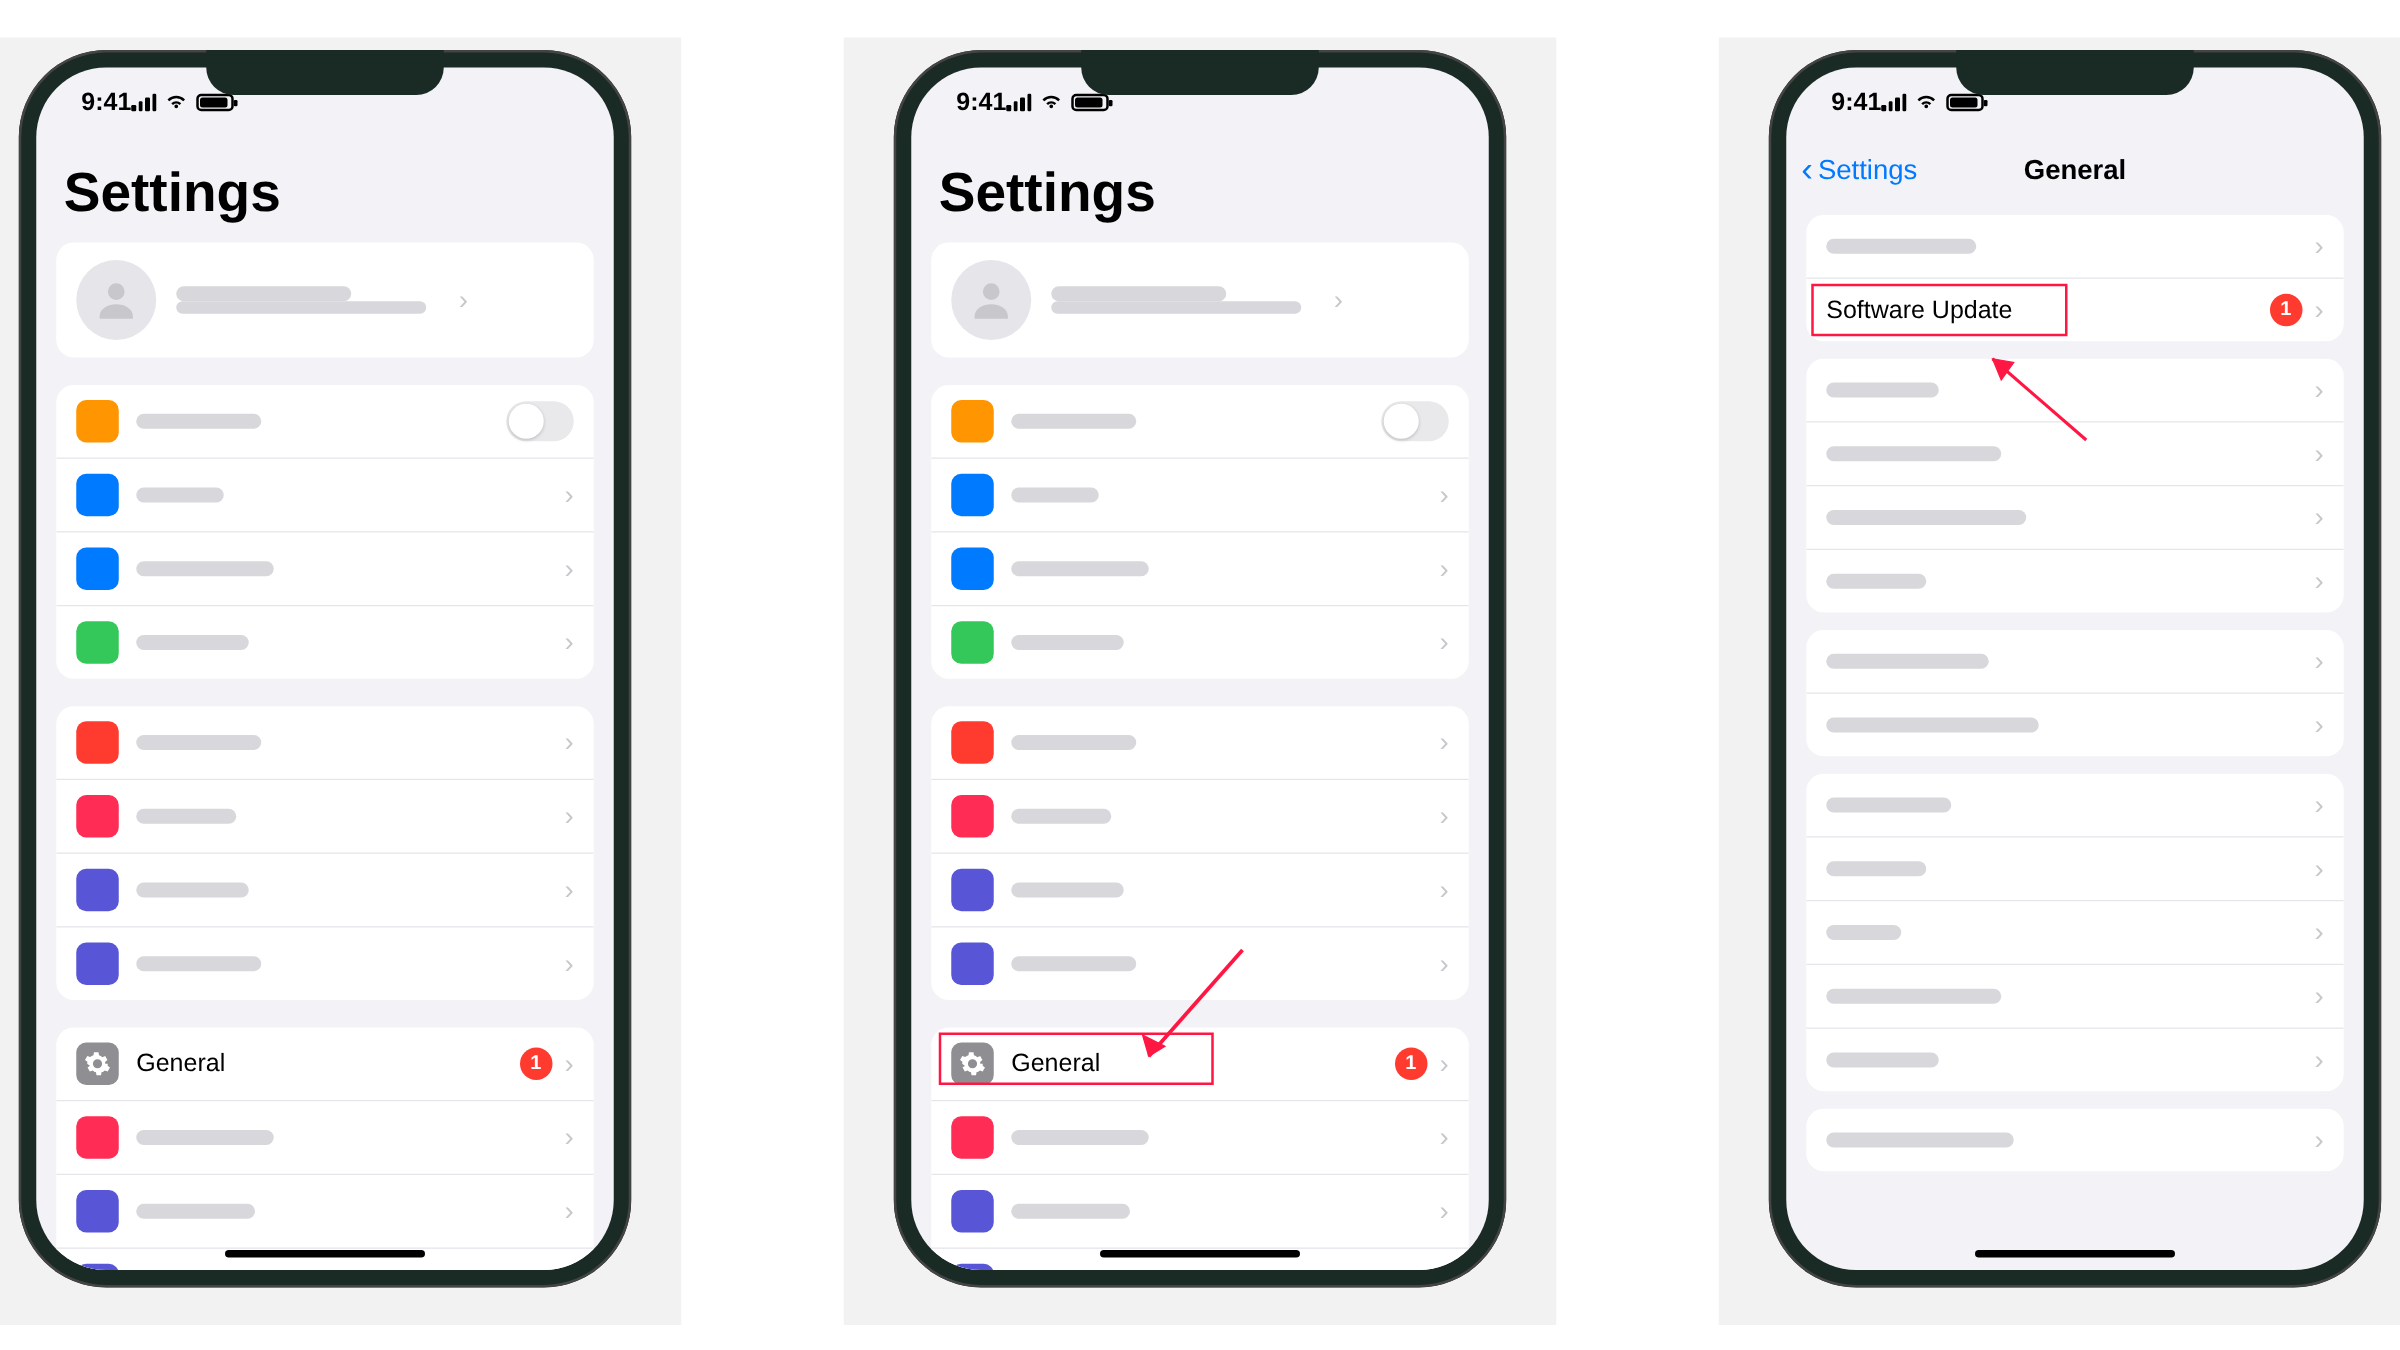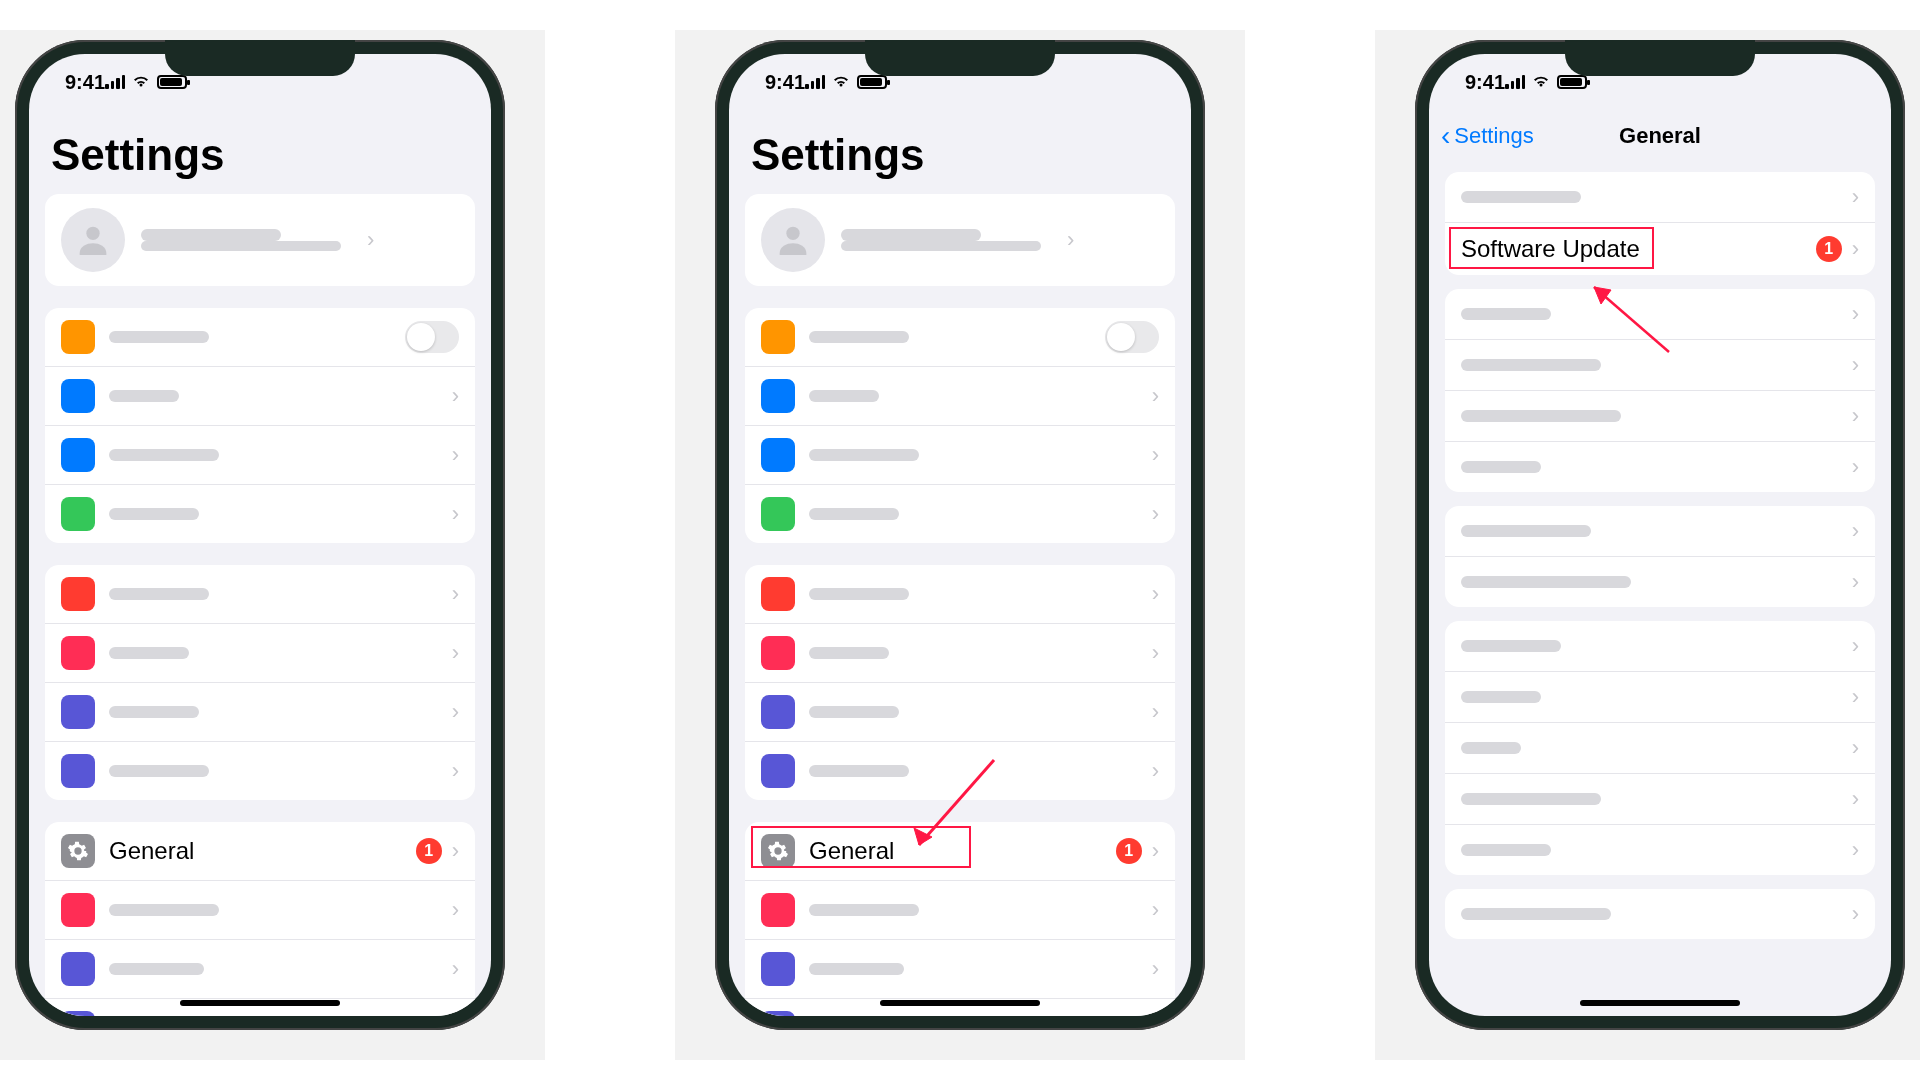--- a/index.html
+++ b/index.html
@@ -165,21 +165,21 @@
   .profile-row {
     display:flex; align-items:center; padding: 14px 16px; gap: 16px;
   }
   .avatar {
     width: 64px; height: 64px; border-radius: 32px; background: #e5e5ea;
     display:flex; align-items:center; justify-content:center;
     flex-shrink:0;
   }
   .avatar svg { width: 40px; height: 40px; fill: #c7c7cc; }
   .row-label-text {
-    font-size: 24px; color: #000; flex: 1;
+    font-size: 20px; color: #000; flex: 1;
   }
   .home-indicator {
     position: absolute;
     bottom: 10px;
     left: 50%;
     transform: translateX(-50%);
     width: 160px;
     height: 6px;
     border-radius: 3px;
     background: #000;

